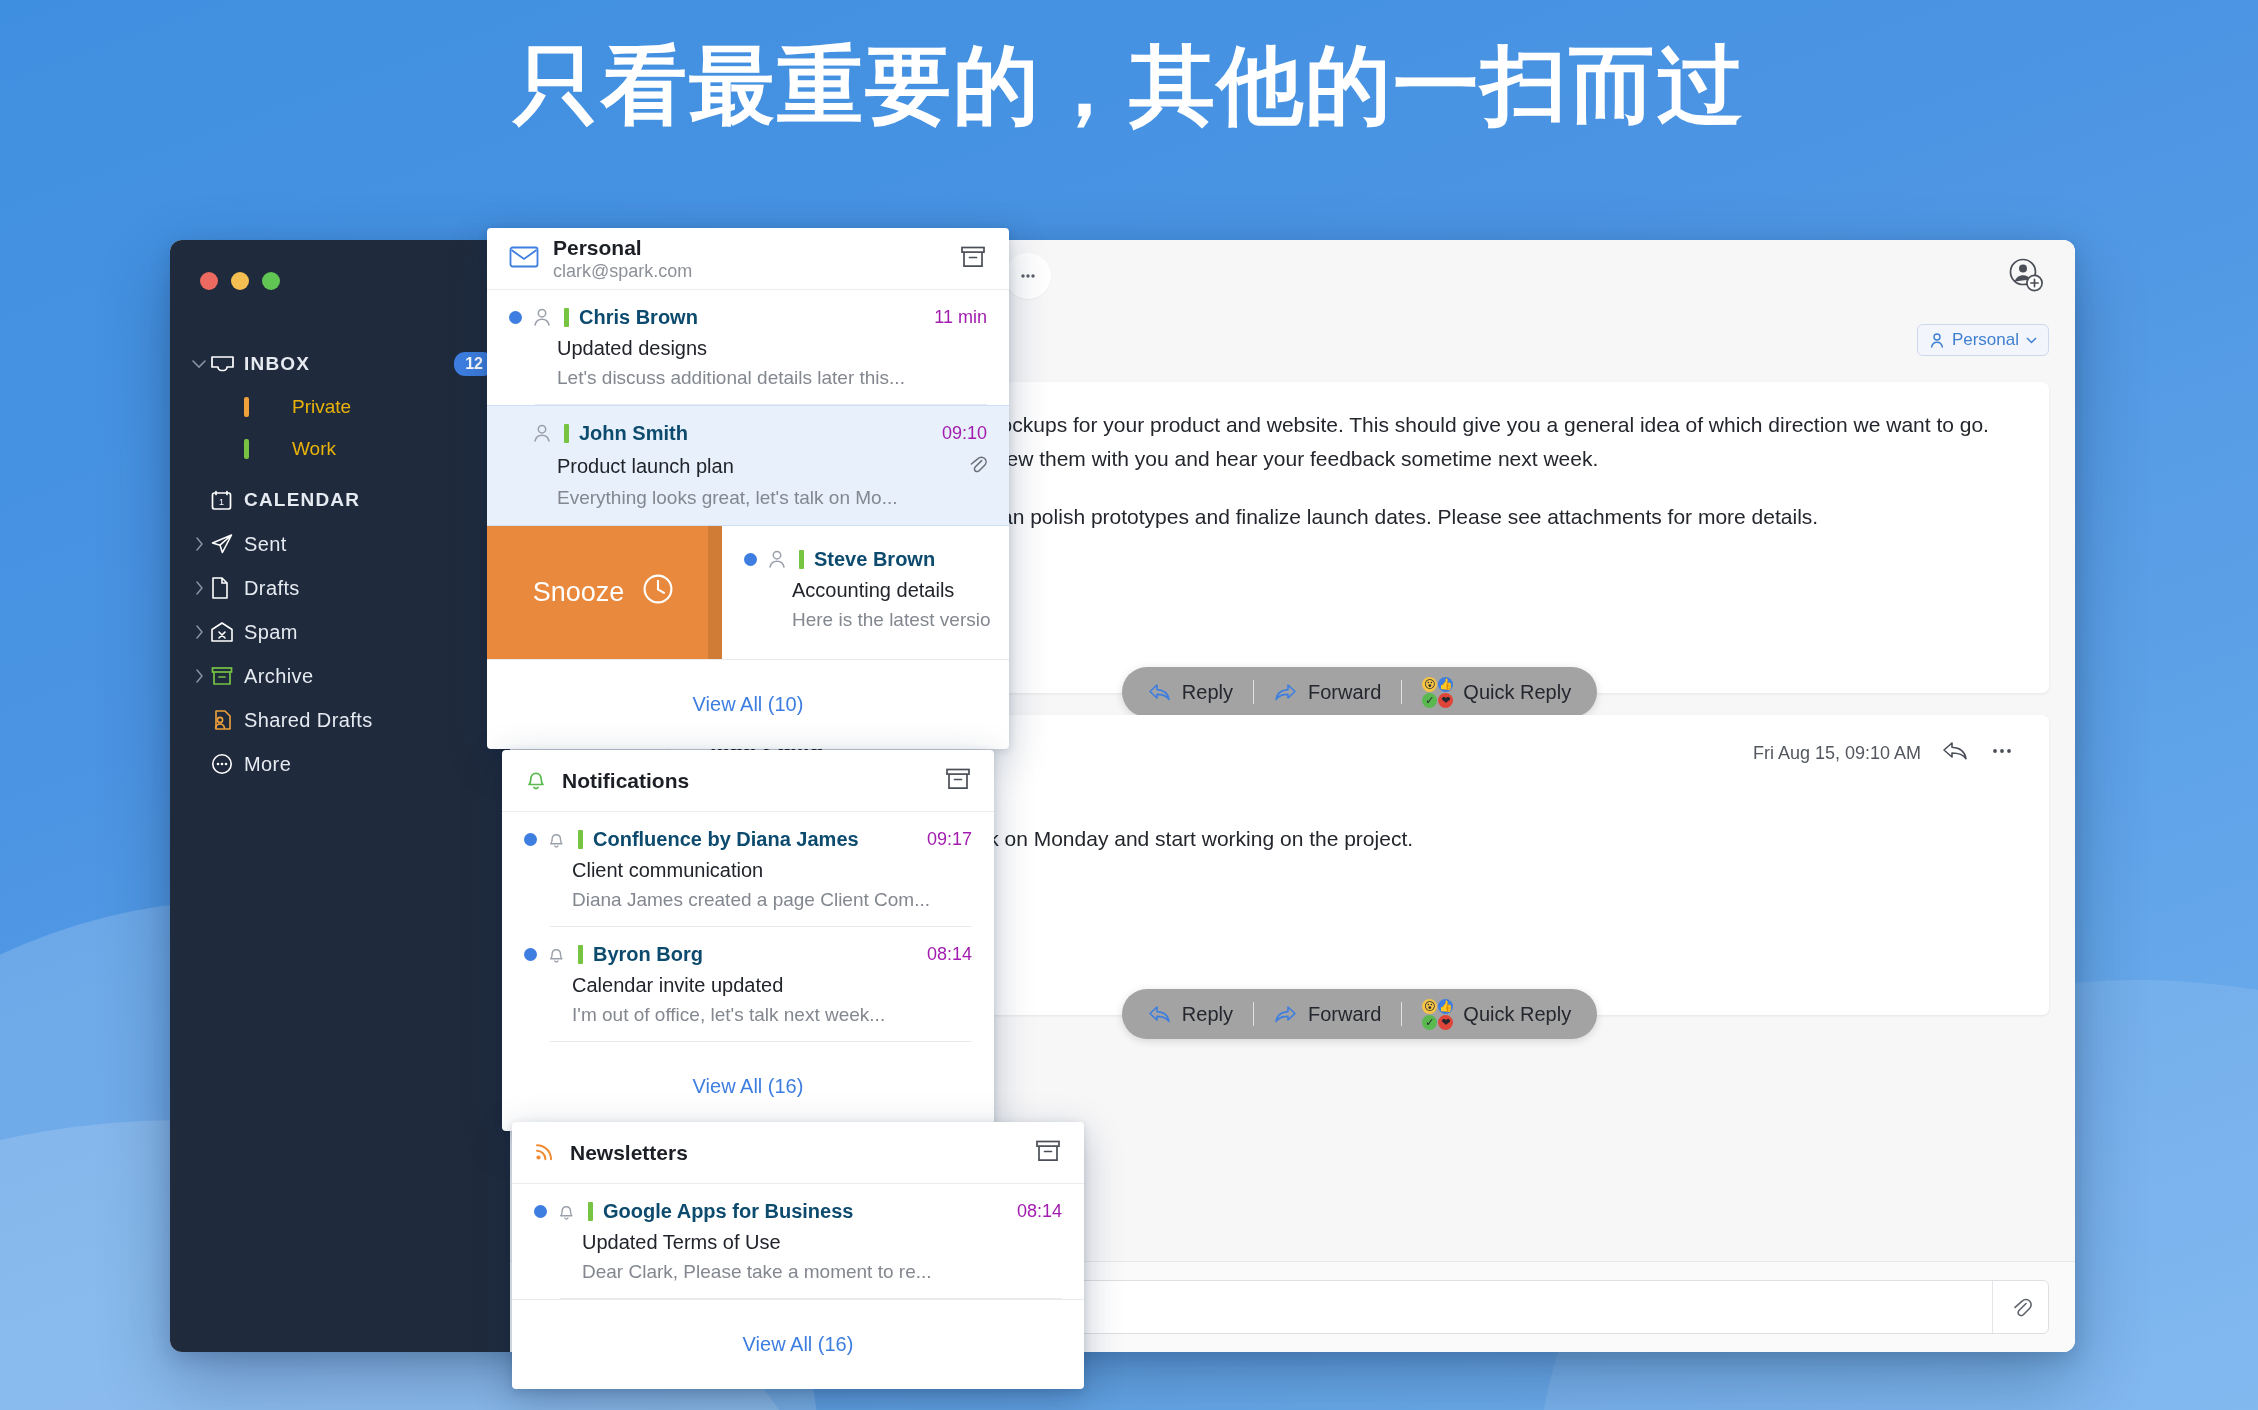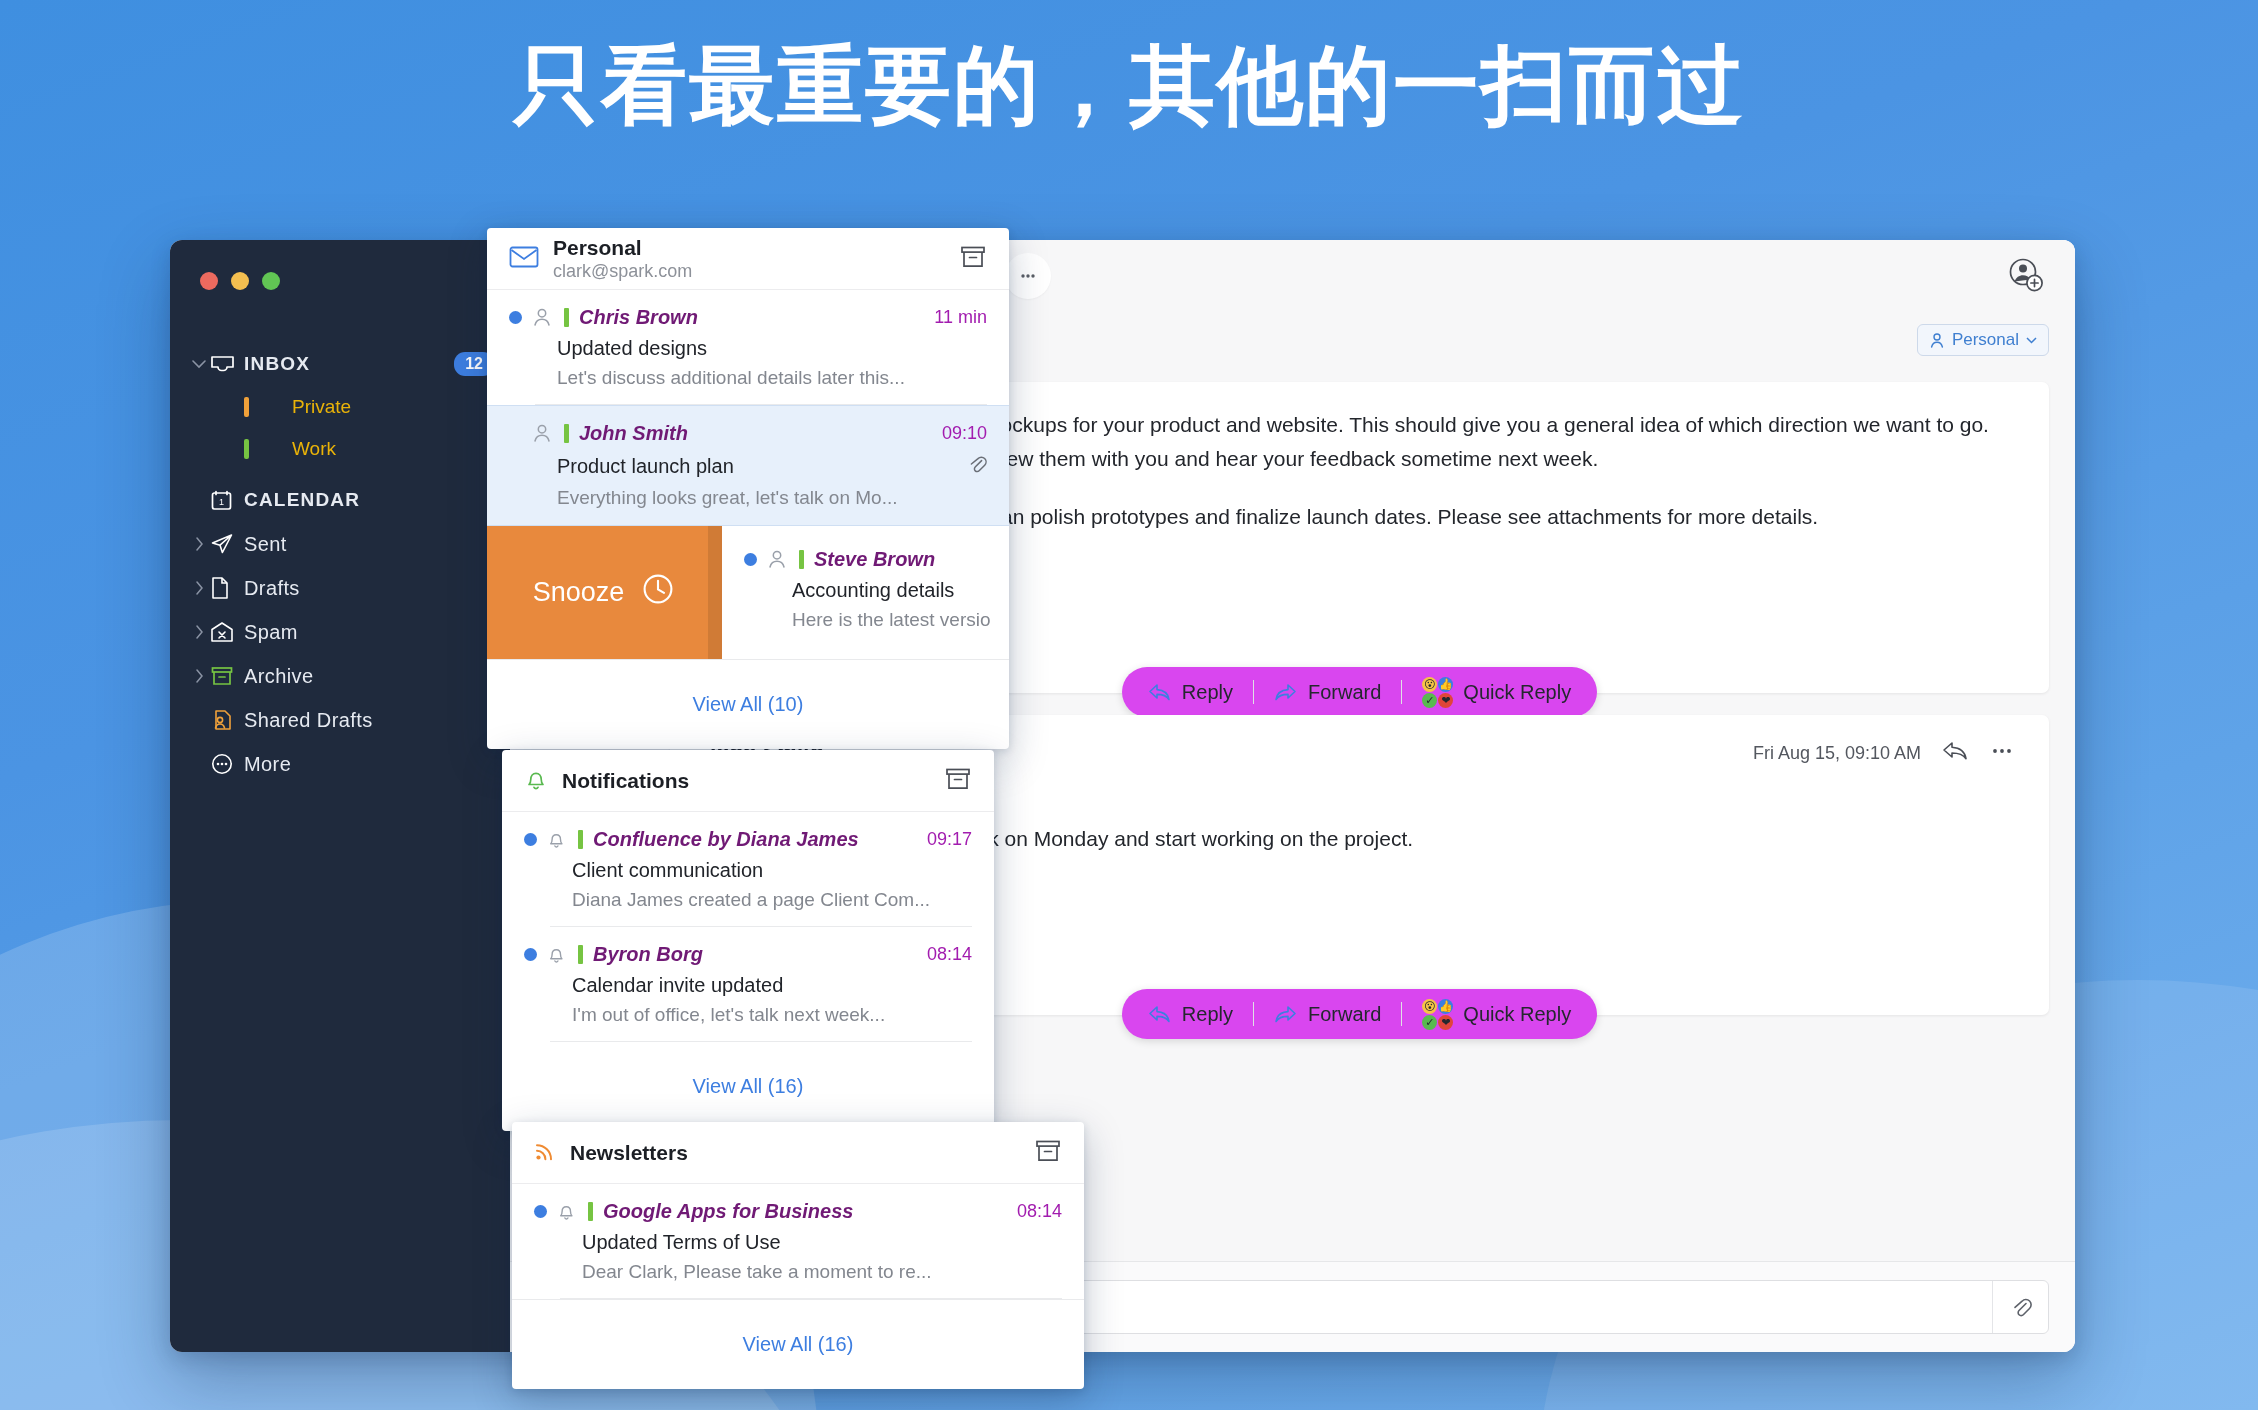--- a/index.html
+++ b/index.html
@@ -149,21 +149,21 @@
     font-size: 21px; line-height: 1.62; color: #23262c; margin-bottom: 24px;
   }
   .sign { font-size: 21px; line-height: 1.5; color: #23262c; }
   .action-row {
     display: flex; justify-content: center;
     position: relative; height: 62px; margin-top: 10px;
   }
   .action-pill {
     position: absolute; bottom: -24px;
     display: flex; align-items: center;
-    background: #d946ef; border-radius: 26px;
+    background: #a3a3a3; border-radius: 26px;
     box-shadow: 0 2px 8px rgba(0,0,0,0.14);
     height: 50px; padding: 0 6px;
   }
   .act {
     display: flex; align-items: center; gap: 10px;
     padding: 0 20px; font-size: 20px; color: #24272e;
   }
   .act-div { width: 1px; height: 24px; background: #dfe1e5; }
   .emoji-stack { display: grid; grid-template-columns: 15px 15px; gap: 1px; }
   .emo { width: 15px; height: 15px; border-radius: 50%; font-size: 11px; line-height: 15px; text-align: center; }
@@ -223,21 +223,21 @@
   .mailrow.sep::after {
     content: ""; position: absolute; left: 48px; right: 22px; bottom: 0;
     height: 1px; background: #e9eaec;
   }
   .mailrow.selected { background: #e7f0fb; border-top: 1px solid #cfdff3; border-bottom: 1px solid #cfdff3; }
   .mr-line1 { display: flex; align-items: center; gap: 10px; }
   .unread-dot { width: 13px; height: 13px; border-radius: 50%; background: #3d7ee0; flex: none; }
   .unread-dot.hidden { background: transparent; }
   .mr-pericon { color: #9aa0aa; display: flex; align-items: center; flex: none; }
   .mr-tag { width: 5px; height: 19px; background: #76c442; border-radius: 1px; flex: none; margin-left: 2px; }
-  .mr-name { font-size: 20px; font-weight: 700; color: #701a75; white-space: nowrap; font-style: italic; }
+  .mr-name { font-size: 20px; font-weight: 700; color: #0c4a6e; white-space: nowrap; }
   .mr-time { margin-left: auto; font-size: 18px; color: #a21caf; white-space: nowrap; }
   .mr-subj { font-size: 20px; color: #21242a; margin: 8px 0 0 48px; display: flex; align-items: center; }
   .mr-subj .clip { margin-left: auto; color: #6a6e76; }
   .mr-prev { font-size: 19px; color: #83878f; margin: 7px 0 0 48px; white-space: nowrap; overflow: hidden; text-overflow: ellipsis; }
   .viewall {
     text-align: center; padding: 33px 0;
     color: #3d7ee0; font-size: 20px;
     border-top: 1px solid #e9eaec;
   }
   .viewall.noline { border-top: 0; }

